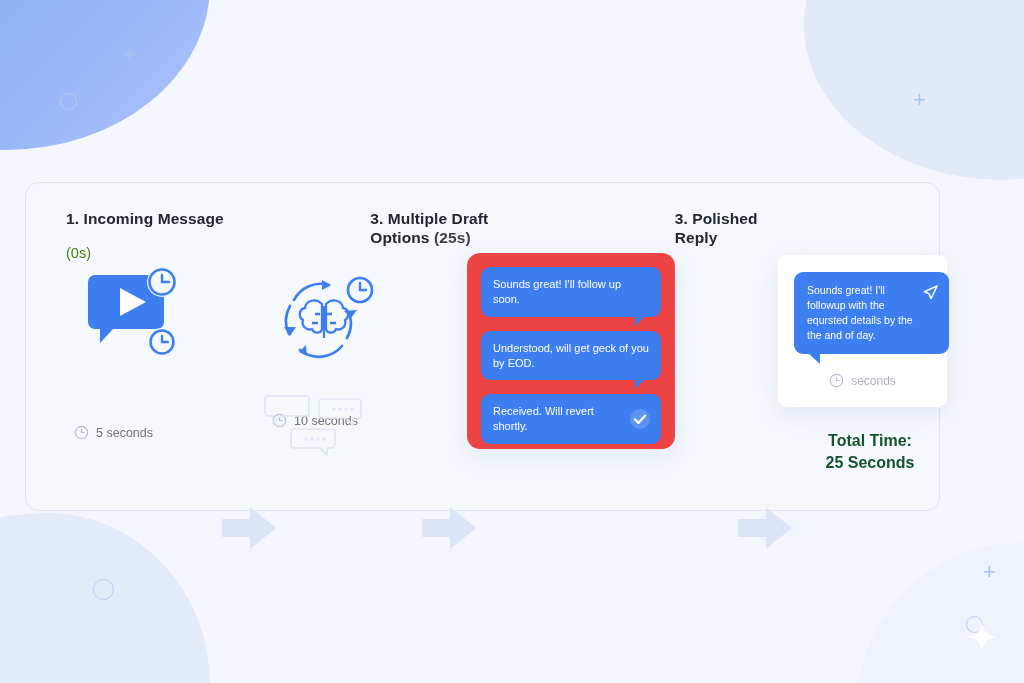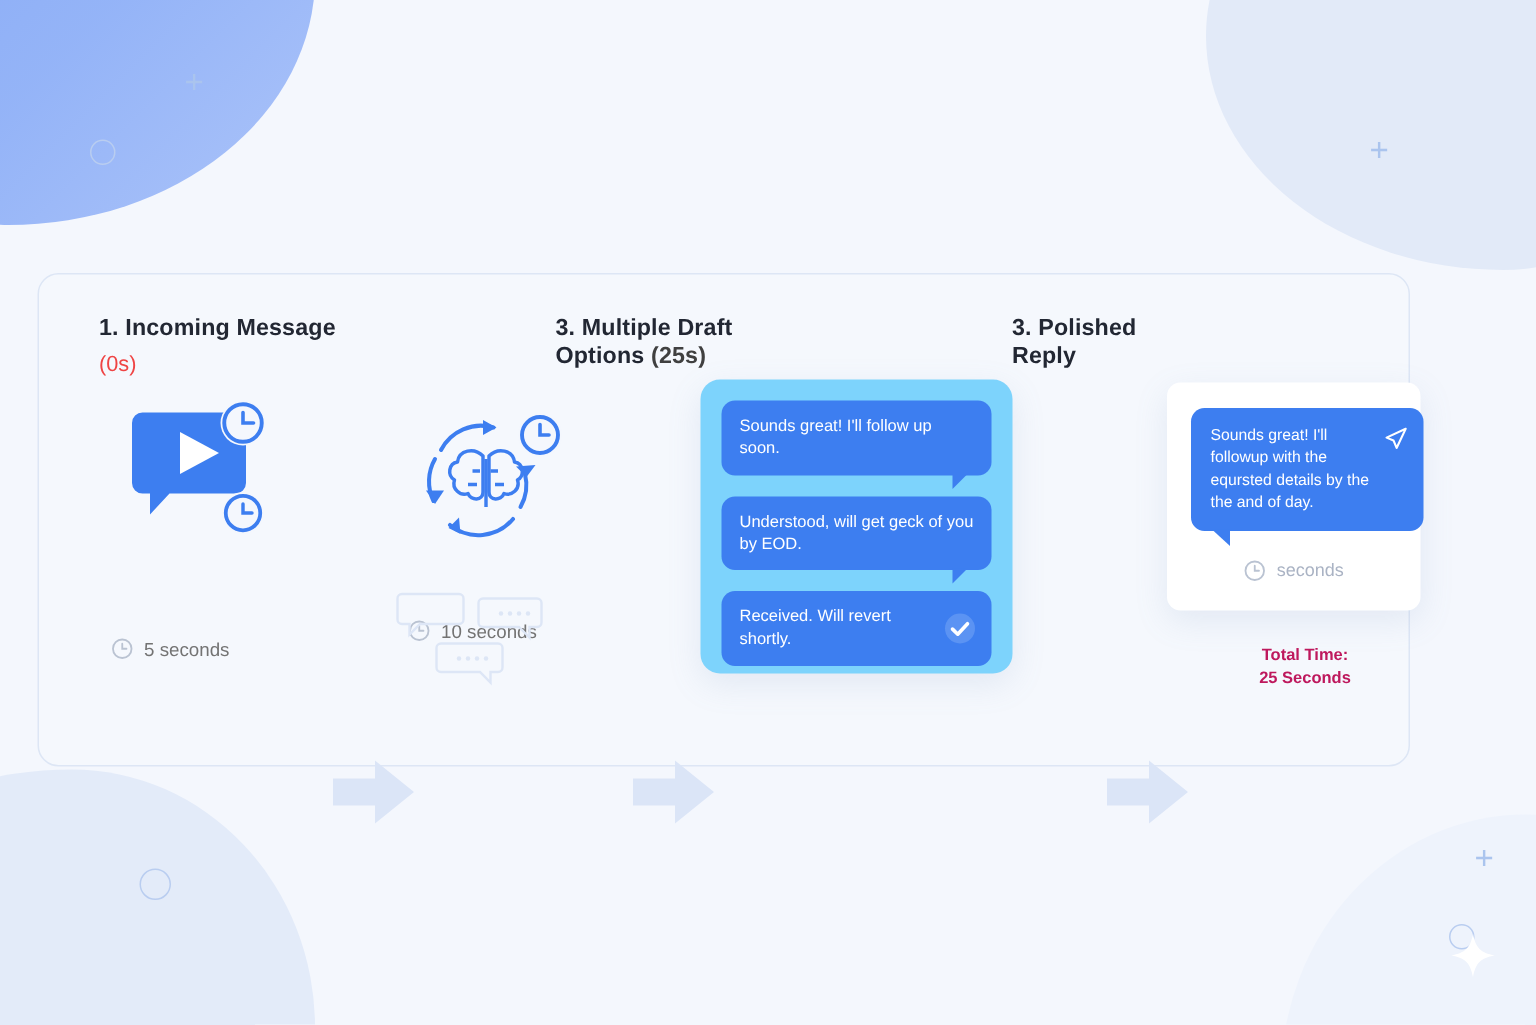--- a/index.html
+++ b/index.html
@@ -116,22 +116,22 @@
     letter-spacing: .1px;
     line-height: 1.25;
   }
   .step-title .secs {
     color: #404040;
     font-weight: bold;
     margin-top: 36px;
   }
   .step-sub {
     font-size: 14.5px;
-    color: #ef4444;
-    margin-top: 6px;
+    color: #4d7c0f;
+    margin-top: 16px;
     line-height: 1.25;
   }
 
   
   .arrow {
     position: absolute;
     top: 322px;
     width: 54px;
     height: 46px;
     color: #dbe5f7;
@@ -183,21 +183,21 @@
     color: #dde6f6;
   }
 
   
   .draft-card {
     position: absolute;
     left: 467px;
     top: 253px;
     width: 208px;
     height: 196px;
-    background: #7dd3fc;
+    background: #ef4444;
     border-radius: 13px;
     box-shadow: 0 7px 22px rgba(120,145,190,0.15);
   }
   .draft-list {
     position: absolute;
     left: 14px;
     top: 14px;
     right: 14px;
   }
   .bubble {
@@ -273,36 +273,36 @@
     width: 17px;
     height: 17px;
   }
   .reply-time {
     position: absolute;
     left: 0;
     right: 0;
     top: 118px;
     display: flex;
     justify-content: center;
-    align-items: flex-start;
+    align-items: center;
     gap: 7px;
     font-size: 12px;
     color: #aab3c4;
   }
   .reply-time .clock-ic { width: 15px; height: 15px; }
 
   .total {
     position: absolute;
     left: 770px;
     top: 430px;
     width: 200px;
     text-align: center;
-    font-size: 11px;
+    font-size: 16px;
     font-weight: bold;
-    color: #be185d;
+    color: #14532d;
     line-height: 1.38;
   }
 </style>
 </head>
 <body>
 
 <div class="bg-layer">
   <div class="blob-tl"></div>
   <div class="blob-tr"></div>
   <div class="blob-bl"></div>

